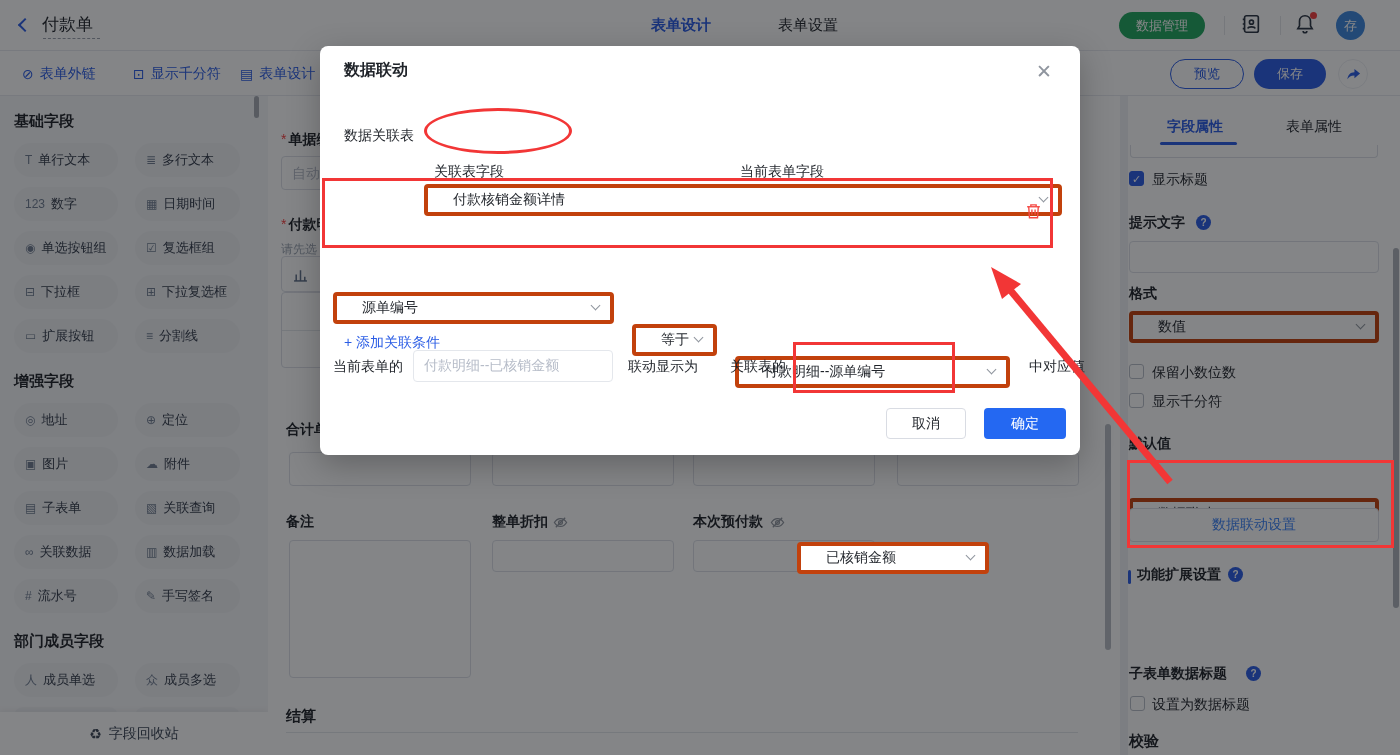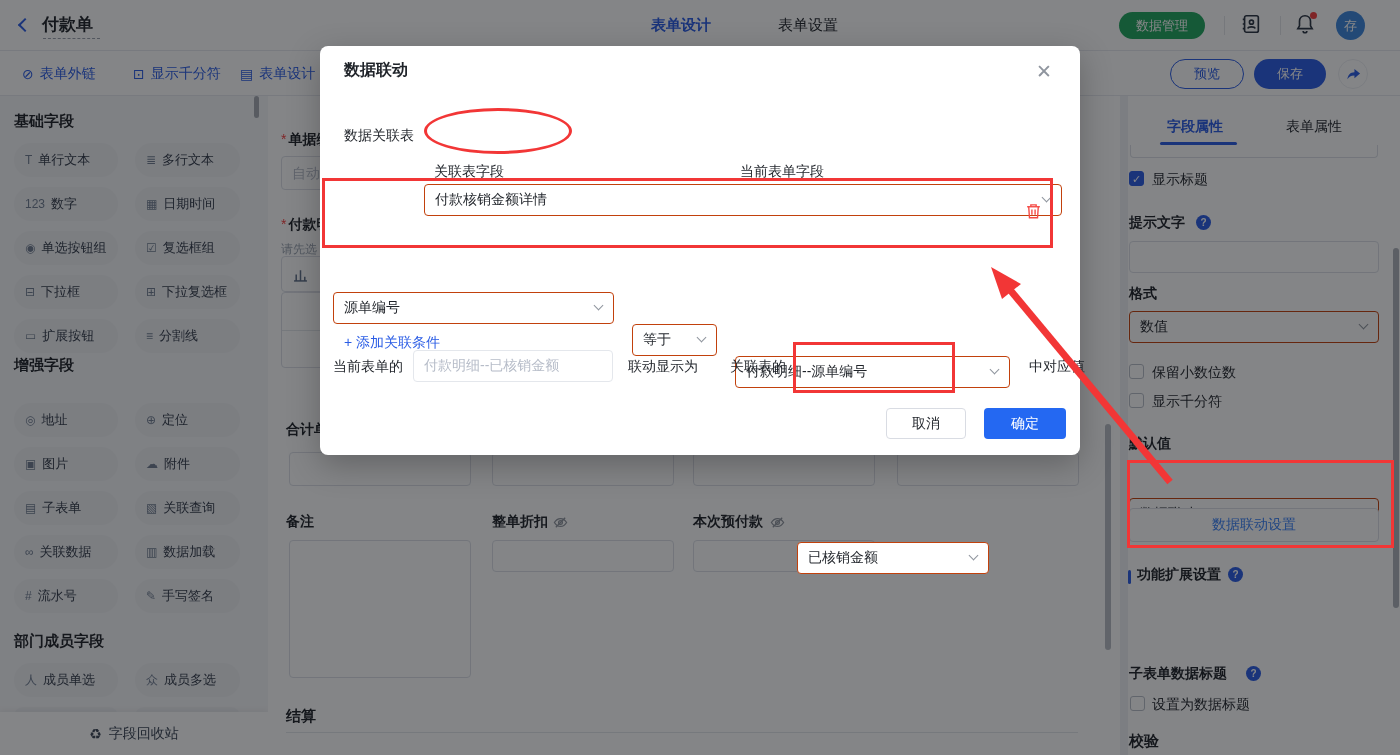--- a/index.html
+++ b/index.html
@@ -5,21 +5,21 @@
   html,body{margin:0;padding:0;background:#eef0f4;}
   *{box-sizing:border-box;}
   .stage{position:relative;width:1400px;height:755px;overflow:hidden;
          font-family:"Liberation Sans","DejaVu Sans",sans-serif;color:#1f2329;background:#eef0f4;}
   .abs{position:absolute;}
 
   
   .topbar{left:0;top:0;width:1400px;height:51px;background:#fff;border-bottom:1px solid #e7e9ee;}
   .back-chev{left:20px;top:16px;width:12px;height:18px;cursor:pointer;}
   .back-chev i{display:block;width:10px;height:10px;border-left:2.5px solid #2a5ce5;border-bottom:2.5px solid #2a5ce5;transform:rotate(45deg);margin-top:4px;}
-  .doc-title{left:42px;top:13px;font-size:17px;font-weight:700;}
+  .doc-title{left:42px;top:13px;font-size:17px;font-weight:400;}
   .title-dash{left:43px;top:38px;width:57px;border-bottom:1px dashed #9aa1ad;}
   .tab-top{top:16px;font-size:15px;margin-left:44px;}
   .tab-top.active{color:#2a5ce5;font-weight:600;}
   .pill-green{left:1119px;top:12px;width:86px;height:27px;border-radius:14px;background:#21a65e;color:#fff;
               font-size:13px;display:flex;align-items:center;justify-content:center;cursor:pointer;}
   .vdiv{top:16px;width:1px;height:19px;background:#e2e4e9;}
   .icon-btn{top:13px;width:24px;height:24px;cursor:pointer;}
   .red-dot{left:1310px;top:12px;width:7px;height:7px;border-radius:50%;background:#f53f3f;}
   .avatar{left:1336px;top:11px;width:29px;height:29px;border-radius:50%;background:#3d87dd;color:#fff;
           font-size:13px;display:flex;align-items:center;justify-content:center;cursor:pointer;}
@@ -62,22 +62,22 @@
   .ptab{top:118px;font-size:14px;cursor:pointer;}
   .ptab.active{color:#2a5ce5;font-weight:600;}
   .ptab-line{left:1160px;top:142px;width:77px;height:3px;background:#2a5ce5;border-radius:2px;}
   .cut-input{left:1130px;top:145px;width:248px;height:13px;border:1px solid #dcdfe6;border-top:none;border-radius:0 0 4px 4px;}
   .plabel{font-size:14px;font-weight:700;white-space:nowrap;}
   .ptext{font-size:14px;white-space:nowrap;}
   .cbx{width:15px;height:15px;border:1.5px solid #b9bfc9;border-radius:3px;background:#fff;cursor:pointer;}
   .cbx.on{background:#2a5ce5;border-color:#2a5ce5;color:#fff;font-size:11px;line-height:14px;text-align:center;}
   .qmark{width:15px;height:15px;border-radius:50%;background:#2a5ce5;color:#fff;font-size:10px;font-weight:700;
          display:inline-flex;align-items:center;justify-content:center;}
-  .select{border:1px solid #c2410c;border-radius:4px;background:#fff;display:flex;align-items:center;
-          padding:0 28px 0 10px;font-size:14px;cursor:pointer;position:relative;white-space:nowrap;overflow:hidden;}
+  .select{border:4px solid #c2410c;border-radius:4px;background:#fff;display:flex;align-items:center;
+          padding:0 28px 0 25px;font-size:14px;cursor:pointer;position:relative;white-space:nowrap;overflow:hidden;}
   .select .chev{position:absolute;right:11px;top:50%;width:7px;height:7px;margin-top:-6px;
                 border-right:1.6px solid #8f959e;border-bottom:1.6px solid #8f959e;transform:rotate(45deg);}
   .wbtn{border:1px solid #dcdfe6;border-radius:4px;background:#fff;font-size:14px;color:#3b82f6;
         display:flex;align-items:center;justify-content:center;cursor:pointer;}
   .blue-bar{left:1128px;top:570px;width:3px;height:14px;background:#2a5ce5;border-radius:2px;}
   .page-thumb{left:1393px;top:248px;width:6px;height:360px;border-radius:3px;background:#aeb2ba;cursor:pointer;}
 
   
   .dim{left:0;top:0;width:1400px;height:755px;background:rgba(10,12,16,.5);z-index:50;}
   .modal{left:320px;top:46px;width:760px;height:409px;background:#fff;border-radius:8px;z-index:60;
@@ -203,21 +203,21 @@
       <div class="pill">
         <span class="picon">▭</span>
         <span>扩展按钮</span>
       </div>
 
       <div class="pill">
         <span class="picon">≡</span>
         <span>分割线</span>
       </div>
     </div>
-  <div class="abs sec-title" style="top:356px">增强字段</div>
+  <div class="abs sec-title" style="top:372px">增强字段</div>
   <div class="abs pill-grid" style="top:403px">
 
       <div class="pill">
         <span class="picon">◎</span>
         <span>地址</span>
       </div>
 
       <div class="pill">
         <span class="picon">⊕</span>
         <span>定位</span>

